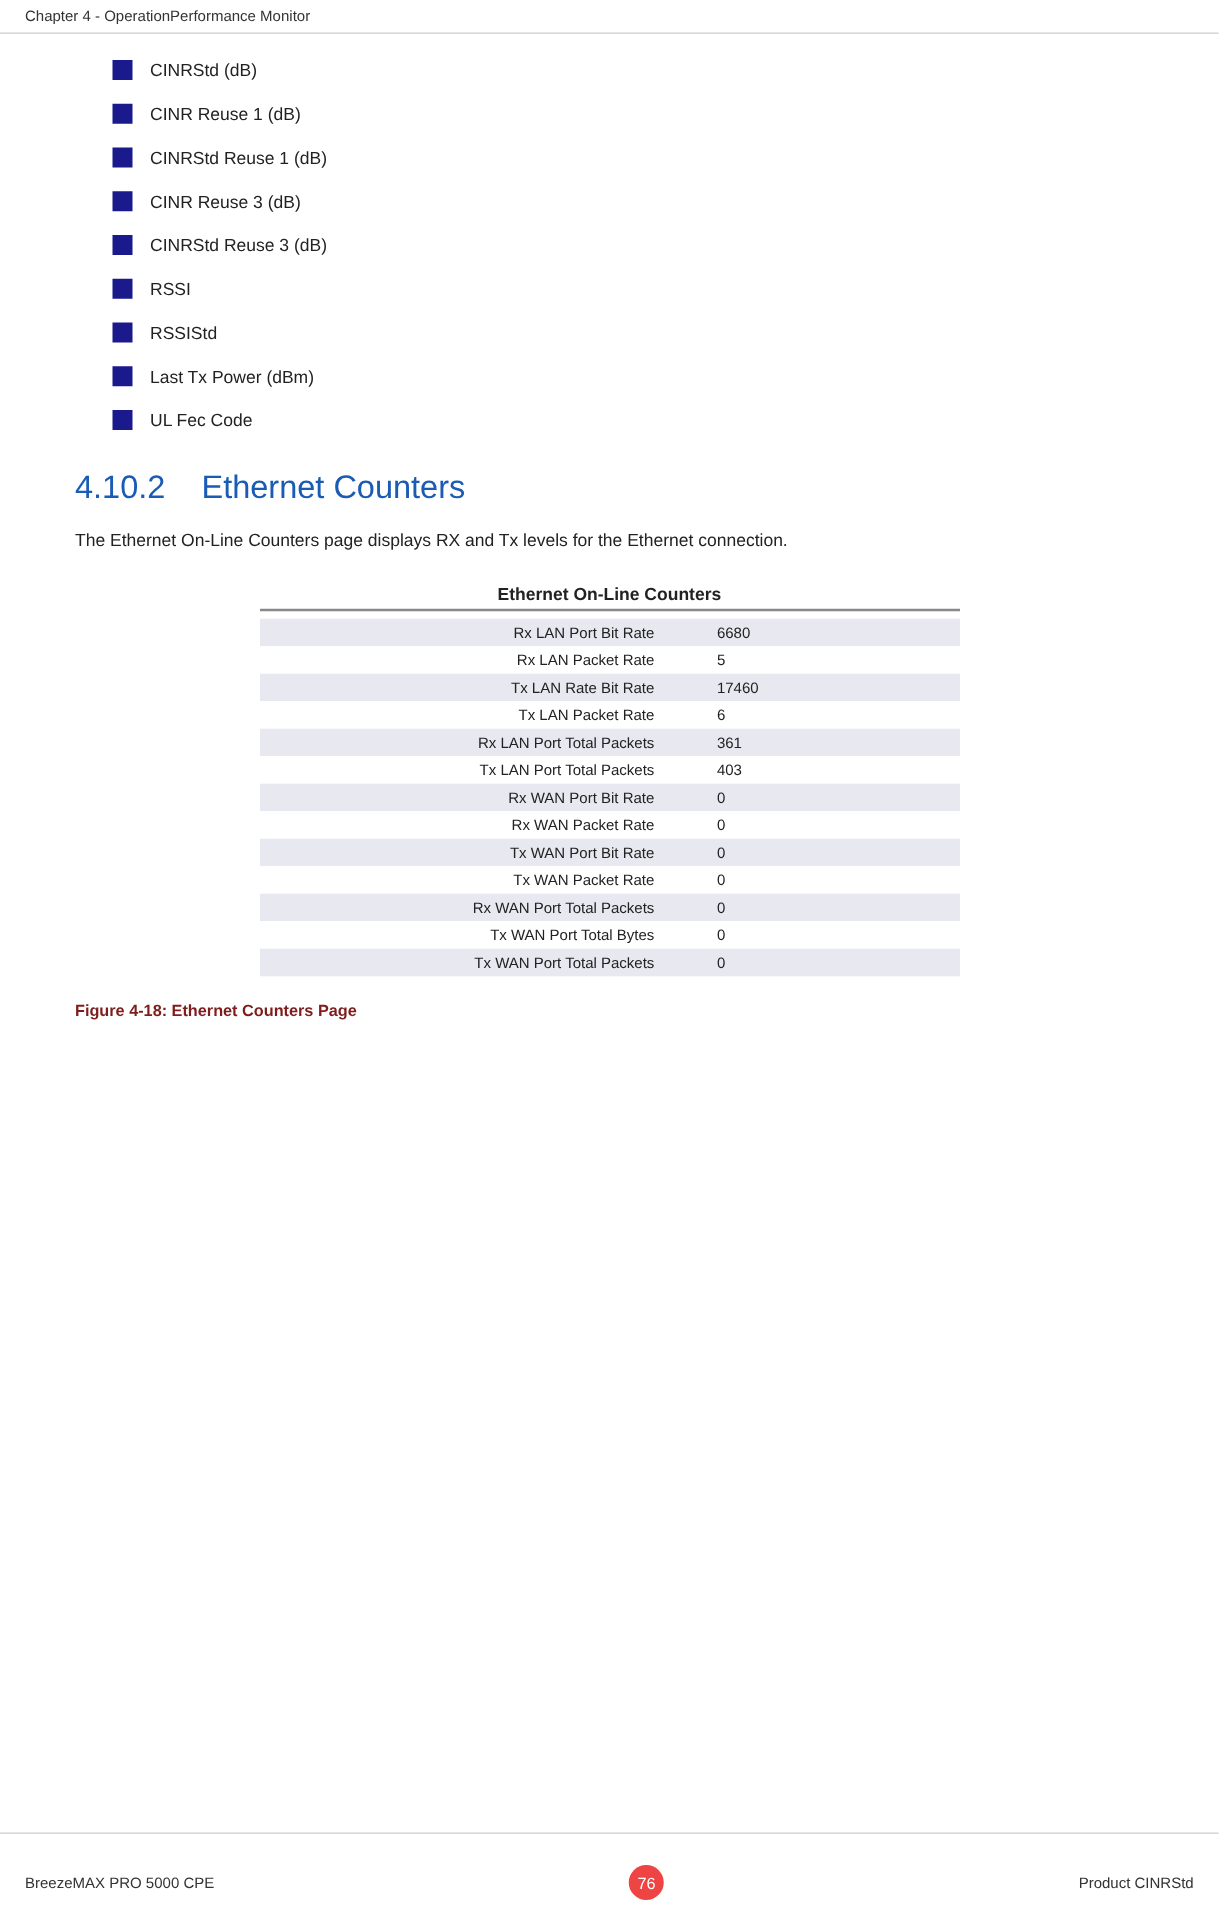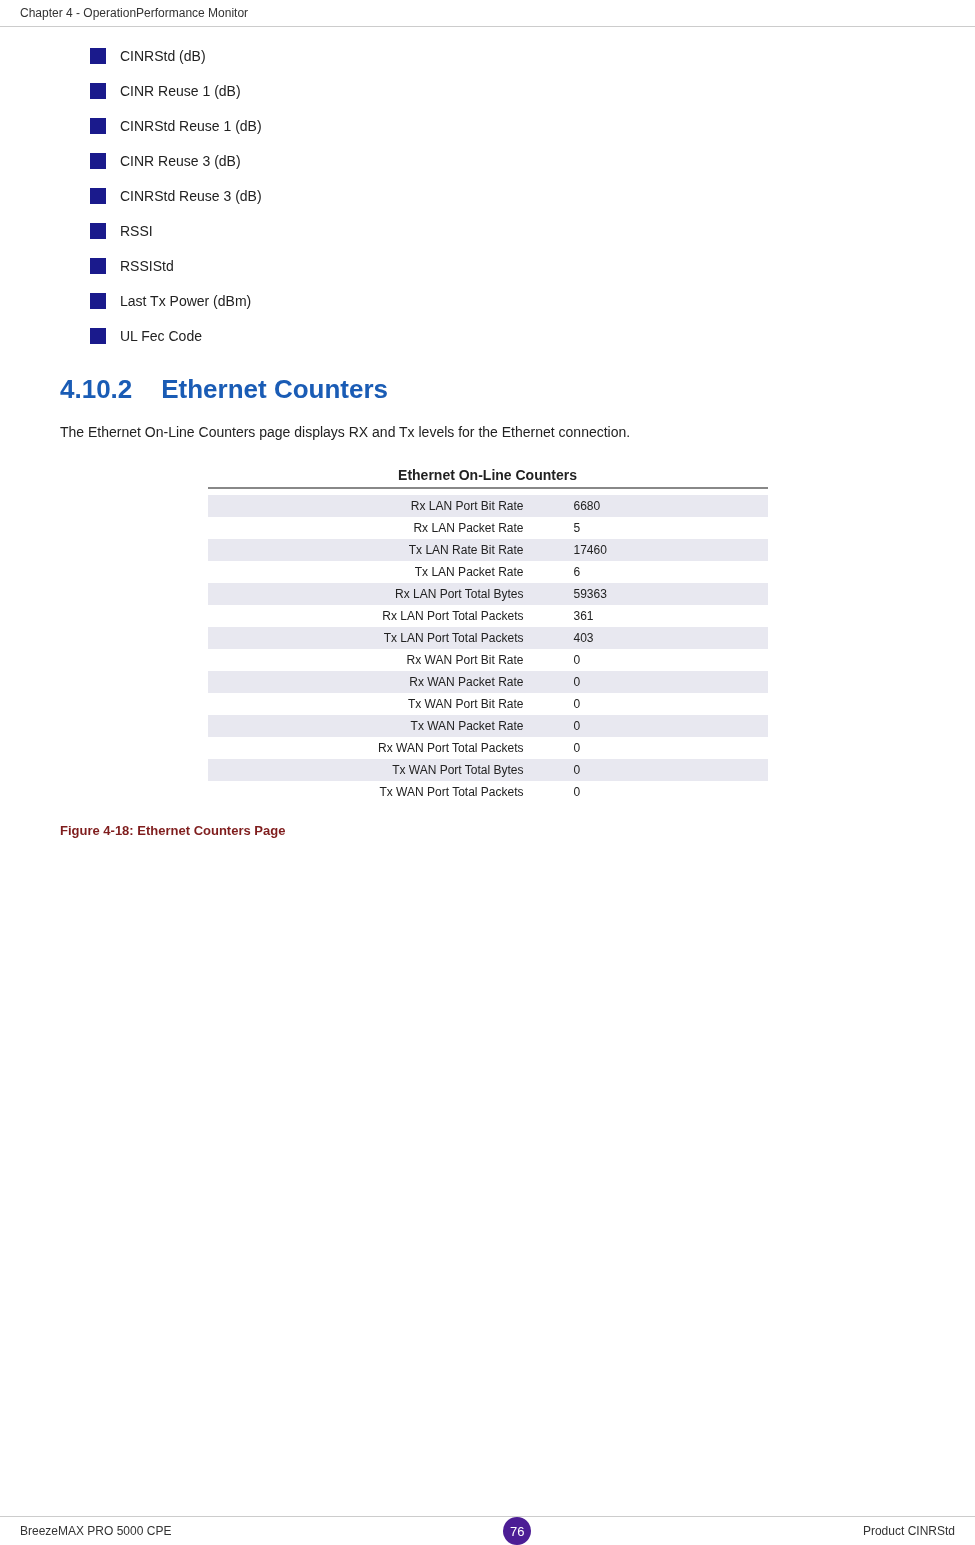--- a/index.html
+++ b/index.html
@@ -26,27 +26,27 @@
     
     .footer-bar {
       position: absolute;
       bottom: 0;
       left: 0;
       right: 0;
       display: flex;
       justify-content: space-between;
       align-items: center;
       border-top: 1px solid #ccc;
-      padding: 0 20px;
+      padding: 25px 20px;
       font-size: 12px;
       color: #333;
       margin-top: 40px;
     }
     .footer-page-num {
-      background: #4c1d95;
+      background: #ef4444;
       color: #fff;
       border-radius: 50%;
       width: 28px;
       height: 28px;
       display: flex;
       align-items: center;
       justify-content: center;
       font-size: 13px;
     }
 
@@ -74,21 +74,21 @@
       display: inline-block;
       flex-shrink: 0;
       margin-right: 14px;
       margin-top: 1px;
     }
 
     
     .section-heading {
       font-size: 26px;
       color: #1a5cb5;
-      font-weight: bold;
+      font-weight: normal;
       margin-top: 30px;
       margin-bottom: 16px;
     }
 
     
     .body-text {
       font-size: 14px;
       color: #222;
       line-height: 1.6;
       margin-bottom: 24px;
@@ -216,24 +216,20 @@
           </tr>
           <tr>
             <td>Tx LAN Rate Bit Rate</td>
             <td>17460</td>
           </tr>
           <tr>
             <td>Tx LAN Packet Rate</td>
             <td>6</td>
           </tr>
           <tr>
-            <td>Rx LAN Port Total Bytes</td>
-            <td>59363</td>
-          </tr>
-          <tr>
             <td>Rx LAN Port Total Packets</td>
             <td>361</td>
           </tr>
           <tr>
             <td>Tx LAN Port Total Packets</td>
             <td>403</td>
           </tr>
           <tr>
             <td>Rx WAN Port Bit Rate</td>
             <td>0</td>

